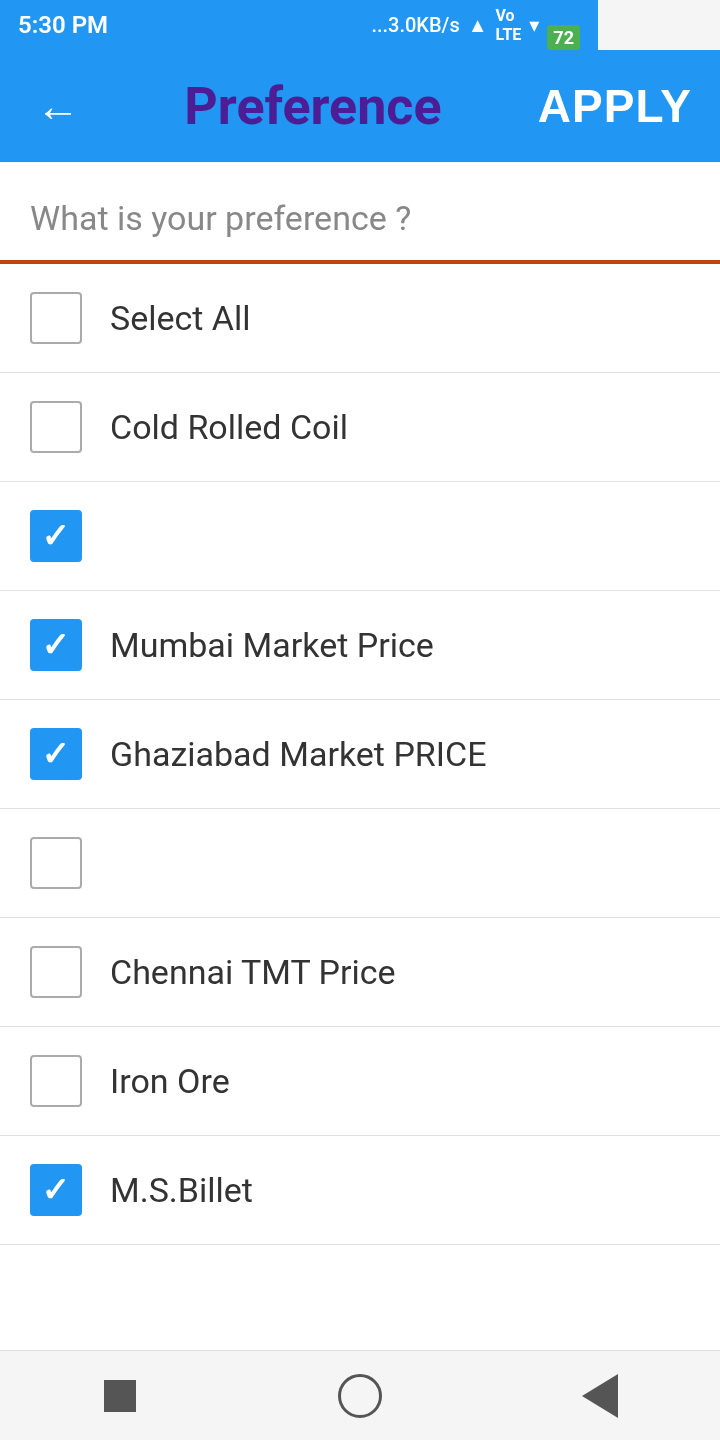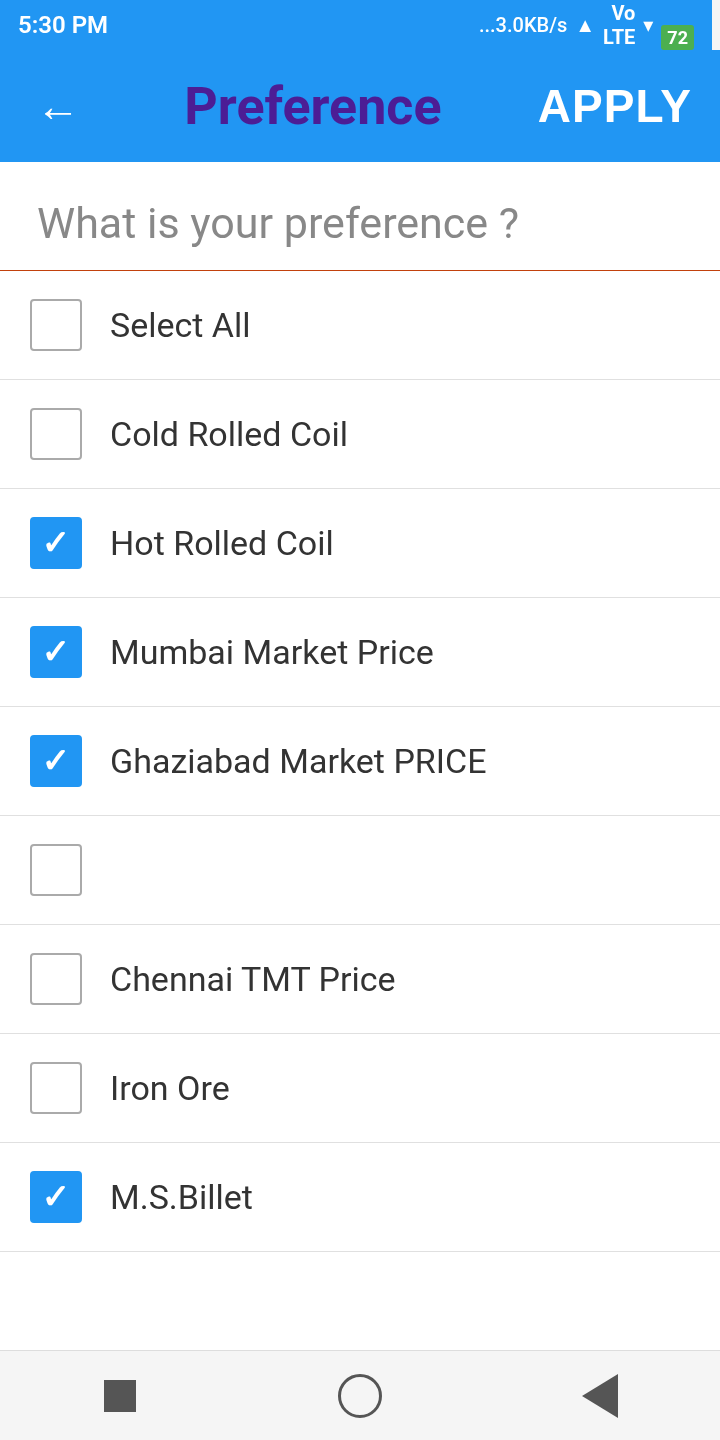--- a/index.html
+++ b/index.html
@@ -8,21 +8,21 @@
     body {
       width: 720px;
       min-height: 1440px;
       font-family: 'Roboto', Arial, sans-serif;
       background: #f5f5f5;
       overflow-x: hidden;
     }
 
     
     .status-bar {
-      width: 712px;
+      width: 598px;
       height: 50px;
       background: #2196F3;
       display: flex;
       align-items: center;
       justify-content: space-between;
       padding: 0 18px;
       color: white;
       font-size: 22px;
       font-weight: 500;
     }
@@ -88,41 +88,40 @@
     }
 
     
     .content {
       background: white;
       min-height: calc(1440px - 162px - 90px);
     }
 
     .question {
       padding: 36px 30px 22px 30px;
-      font-size: 43px;
+      font-size: 34px;
       color: #888;
       font-weight: 400;
-      margin-left: 7px;
     }
 
     .checkbox-list {
       list-style: none;
     }
 
     .checkbox-item {
       display: flex;
       align-items: center;
       padding: 28px 30px;
       border-bottom: 1px solid #e0e0e0;
       background: white;
       cursor: pointer;
     }
 
     .checkbox-item:first-child {
-      border-top: 1px solid #c2410c;
+      border-top: 4px solid #c2410c;
     }
 
     .checkbox-box {
       width: 52px;
       height: 52px;
       border: 2px solid #aaa;
       border-radius: 4px;
       margin-right: 28px;
       flex-shrink: 0;
       display: flex;
@@ -196,21 +195,21 @@
     }
   </style>
 </head>
 <body>
 
 <div class="status-bar">
   <span class="status-left">5:30 PM</span>
   <div class="status-right">
     <span>...3.0KB/s</span>
     <span>▲</span>
-    <span style="font-size:20px;font-weight:bold;text-align:right;">Vo<br style="line-height:0">LTE</span>
+    <span style="font-size:16px;font-weight:bold;">Vo<br style="line-height:0">LTE</span>
     <span>▾</span>
     <span class="battery-icon">72</span>
   </div>
 </div>
 
 <div class="app-bar">
   <button class="back-btn">←</button>
   <span class="app-bar-title">Preference</span>
   <button class="apply-btn">APPLY</button>
 </div>
@@ -223,21 +222,20 @@
         <span class="item-label">Select All</span>
       </li>
       <li class="checkbox-item">
         <div class="checkbox-box"></div>
         <span class="item-label">Cold Rolled Coil</span>
       </li>
       <li class="checkbox-item">
         <div class="checkbox-box checked">
           <span class="checkmark">✓</span>
         </div>
-        <span class="item-label">Hot Rolled Coil</span>
       </li>
       <li class="checkbox-item">
         <div class="checkbox-box checked">
           <span class="checkmark">✓</span>
         </div>
         <span class="item-label">Mumbai Market Price</span>
       </li>
       <li class="checkbox-item">
         <div class="checkbox-box checked">
           <span class="checkmark">✓</span>

